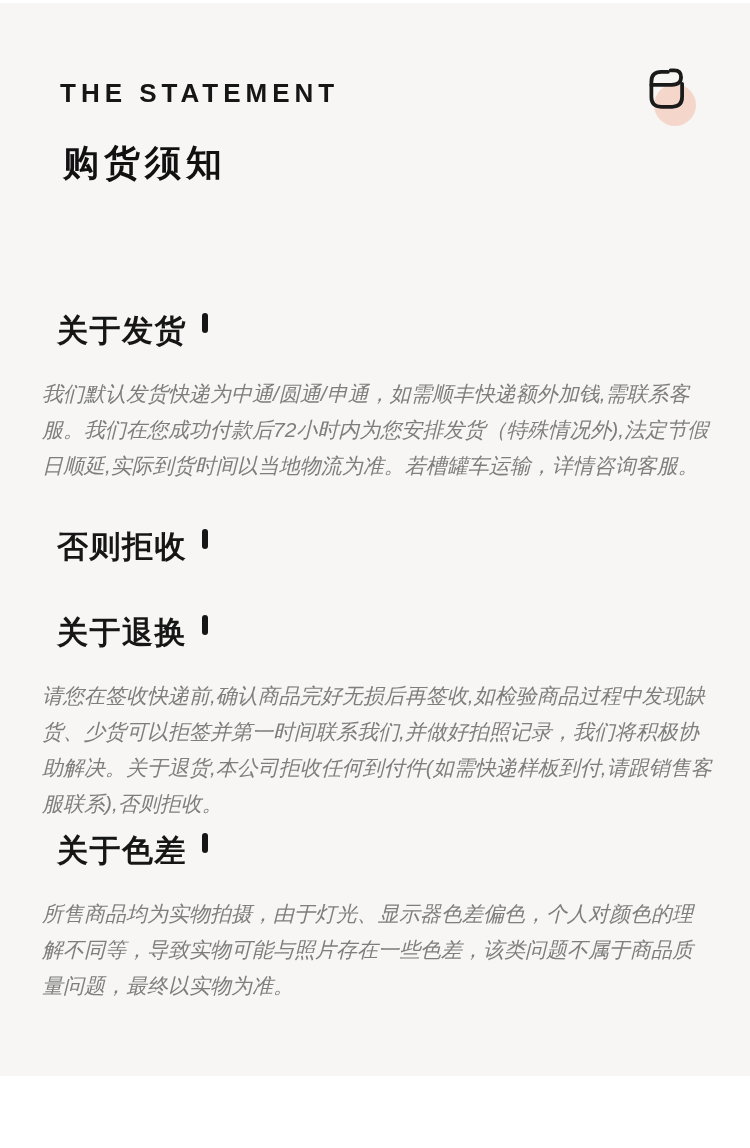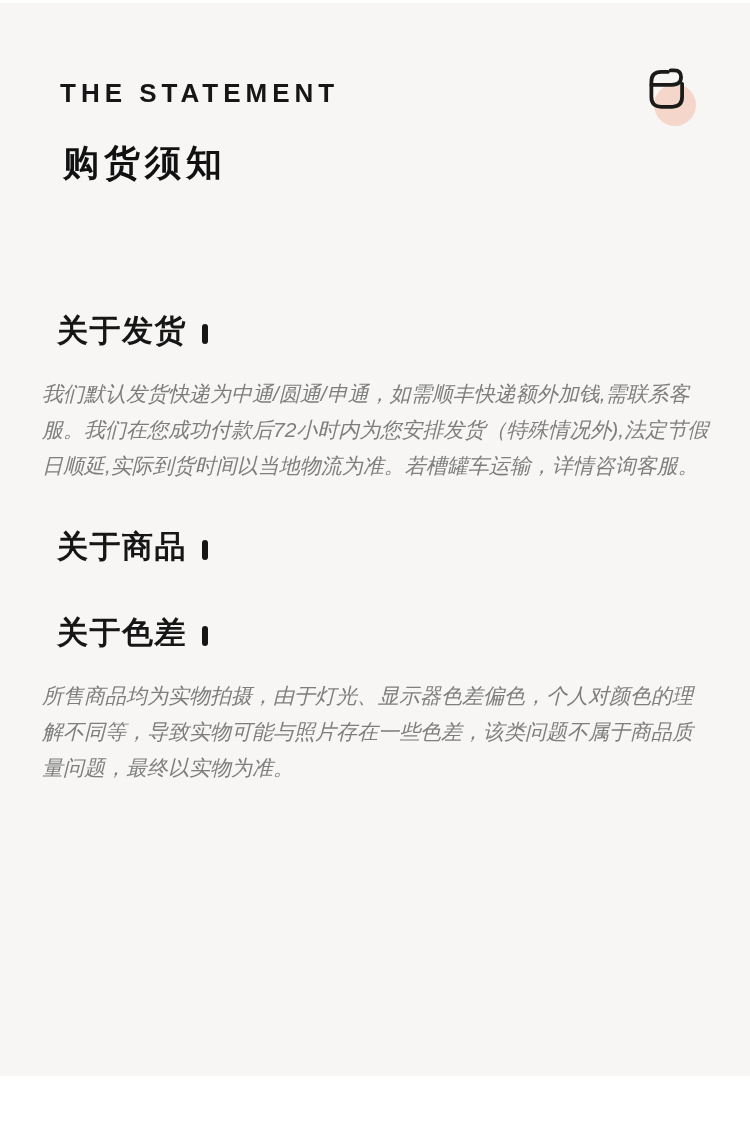--- a/index.html
+++ b/index.html
@@ -62,21 +62,21 @@
   .icon-wrap svg {
     position: absolute;
     left: 0;
     top: 0;
     z-index: 1;
   }
   
   .sec-head {
     margin-left: 57px;
     display: flex;
-    align-items: center;
+    align-items: flex-start;
   }
   .sec-title {
     font-size: 31px;
     font-weight: 700;
     letter-spacing: 1.5px;
     color: #161616;
   }
   .tick {
     width: 6px;
     height: 20px;
@@ -89,21 +89,21 @@
     margin: 24px 38px 0 42px;
     font-size: 21px;
     line-height: 36px;
     color: #7e7e7e;
     word-break: break-all;
     font-style: italic;
   }
   .s1 { margin-top: 122px; }
   .s2 { margin-top: 42px; }
   .s3 { margin-top: 44px; }
-  .s4 { margin-top: 24px; }
+  .s4 { margin-top: 8px; }
 </style>
 </head>
 <body>
 
 <div class="page">
   <div class="sheet">
 
     <div class="icon-wrap">
       <span class="accent-circle"></span>
       <svg width="46" height="50" viewBox="0 0 44 48" fill="none" xmlns="http://www.w3.org/2000/svg">
@@ -118,26 +118,31 @@
     <section class="sec s1">
       <div class="sec-head">
         <span class="sec-title">关于发货</span>
         <span class="tick"></span>
       </div>
       <p class="sec-body">我们默认发货快递为中通/圆通/申通，如需顺丰快递额外加钱,需联系客服。我们在您成功付款后72小时内为您安排发货（特殊情况外),法定节假日顺延,实际到货时间以当地物流为准。若槽罐车运输，详情咨询客服。</p>
     </section>
 
     <section class="sec s2">
       <div class="sec-head">
-        <span class="sec-title">关于商品</span>
+        <span class="sec-title">否则拒收</span>
         <span class="tick"></span>
       </div>
     </section>
 
     <section class="sec s3">
+      <div class="sec-head">
+        <span class="sec-title">关于退换</span>
+        <span class="tick"></span>
+      </div>
+      <p class="sec-body">请您在签收快递前,确认商品完好无损后再签收,如检验商品过程中发现缺货、少货可以拒签并第一时间联系我们,并做好拍照记录，我们将积极协助解决。关于退货,本公司拒收任何到付件(如需快递样板到付,请跟销售客服联系),否则拒收。</p>
     </section>
 
     <section class="sec s4">
       <div class="sec-head">
         <span class="sec-title">关于色差</span>
         <span class="tick"></span>
       </div>
       <p class="sec-body">所售商品均为实物拍摄，由于灯光、显示器色差偏色，个人对颜色的理解不同等，导致实物可能与照片存在一些色差，该类问题不属于商品质量问题，最终以实物为准。</p>
     </section>
 

